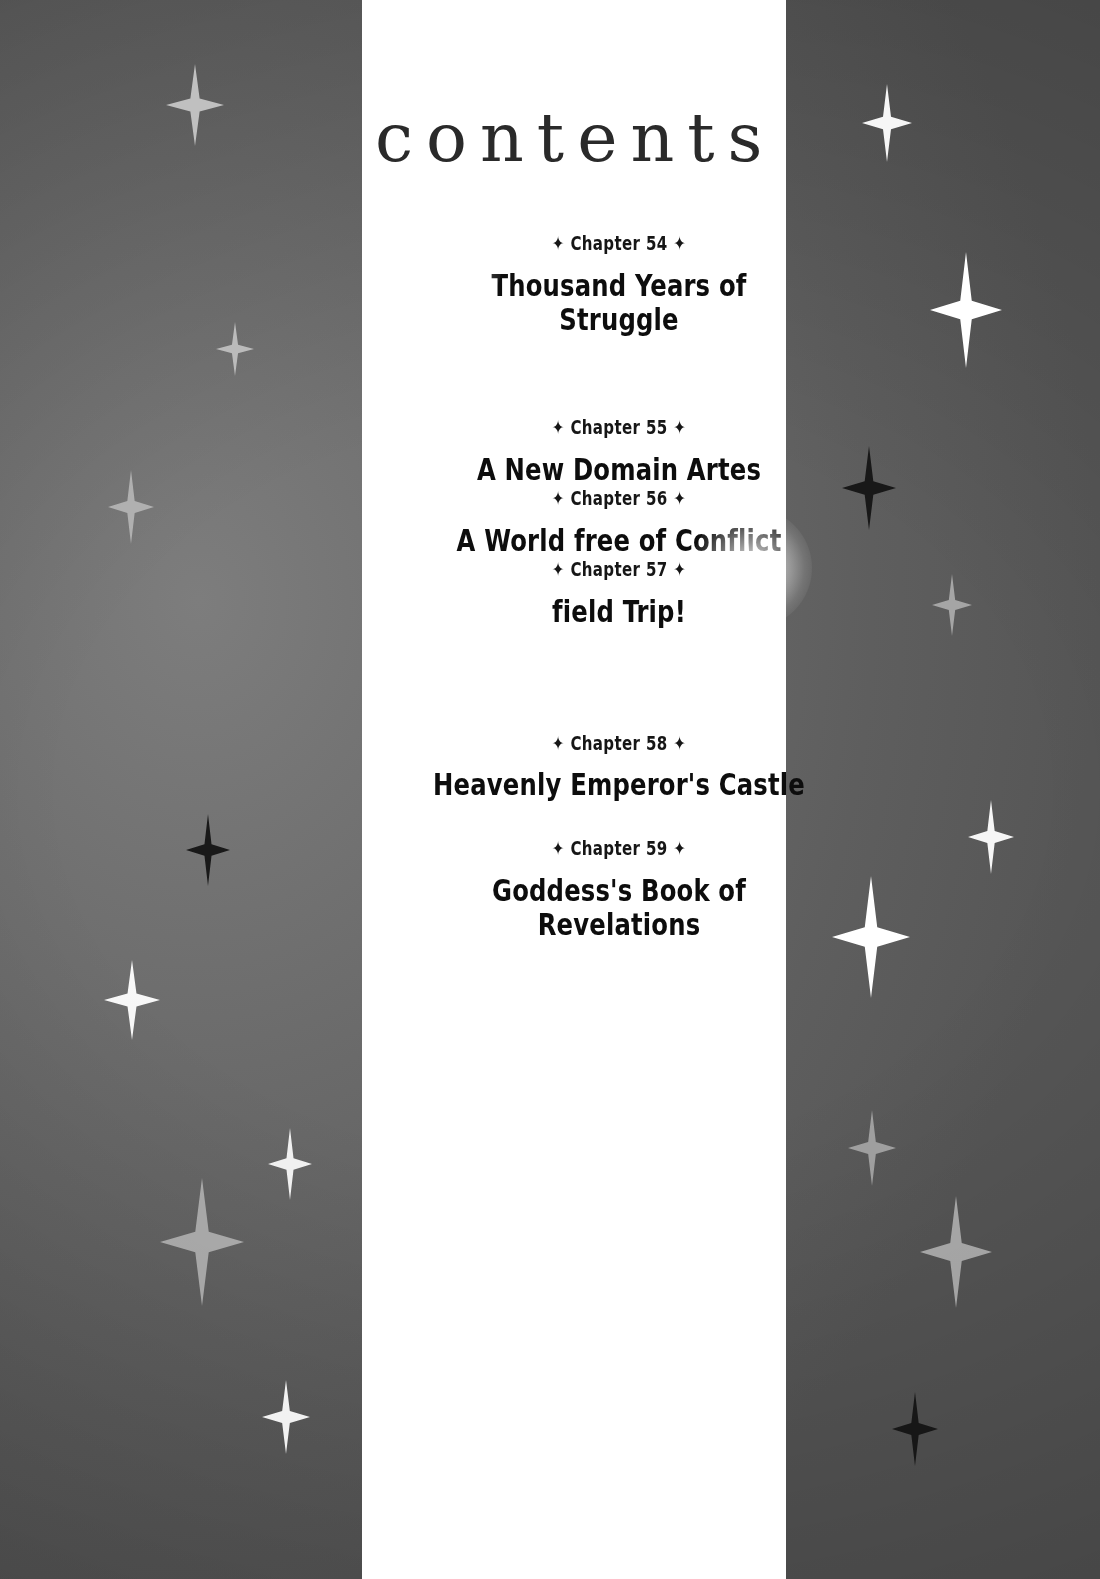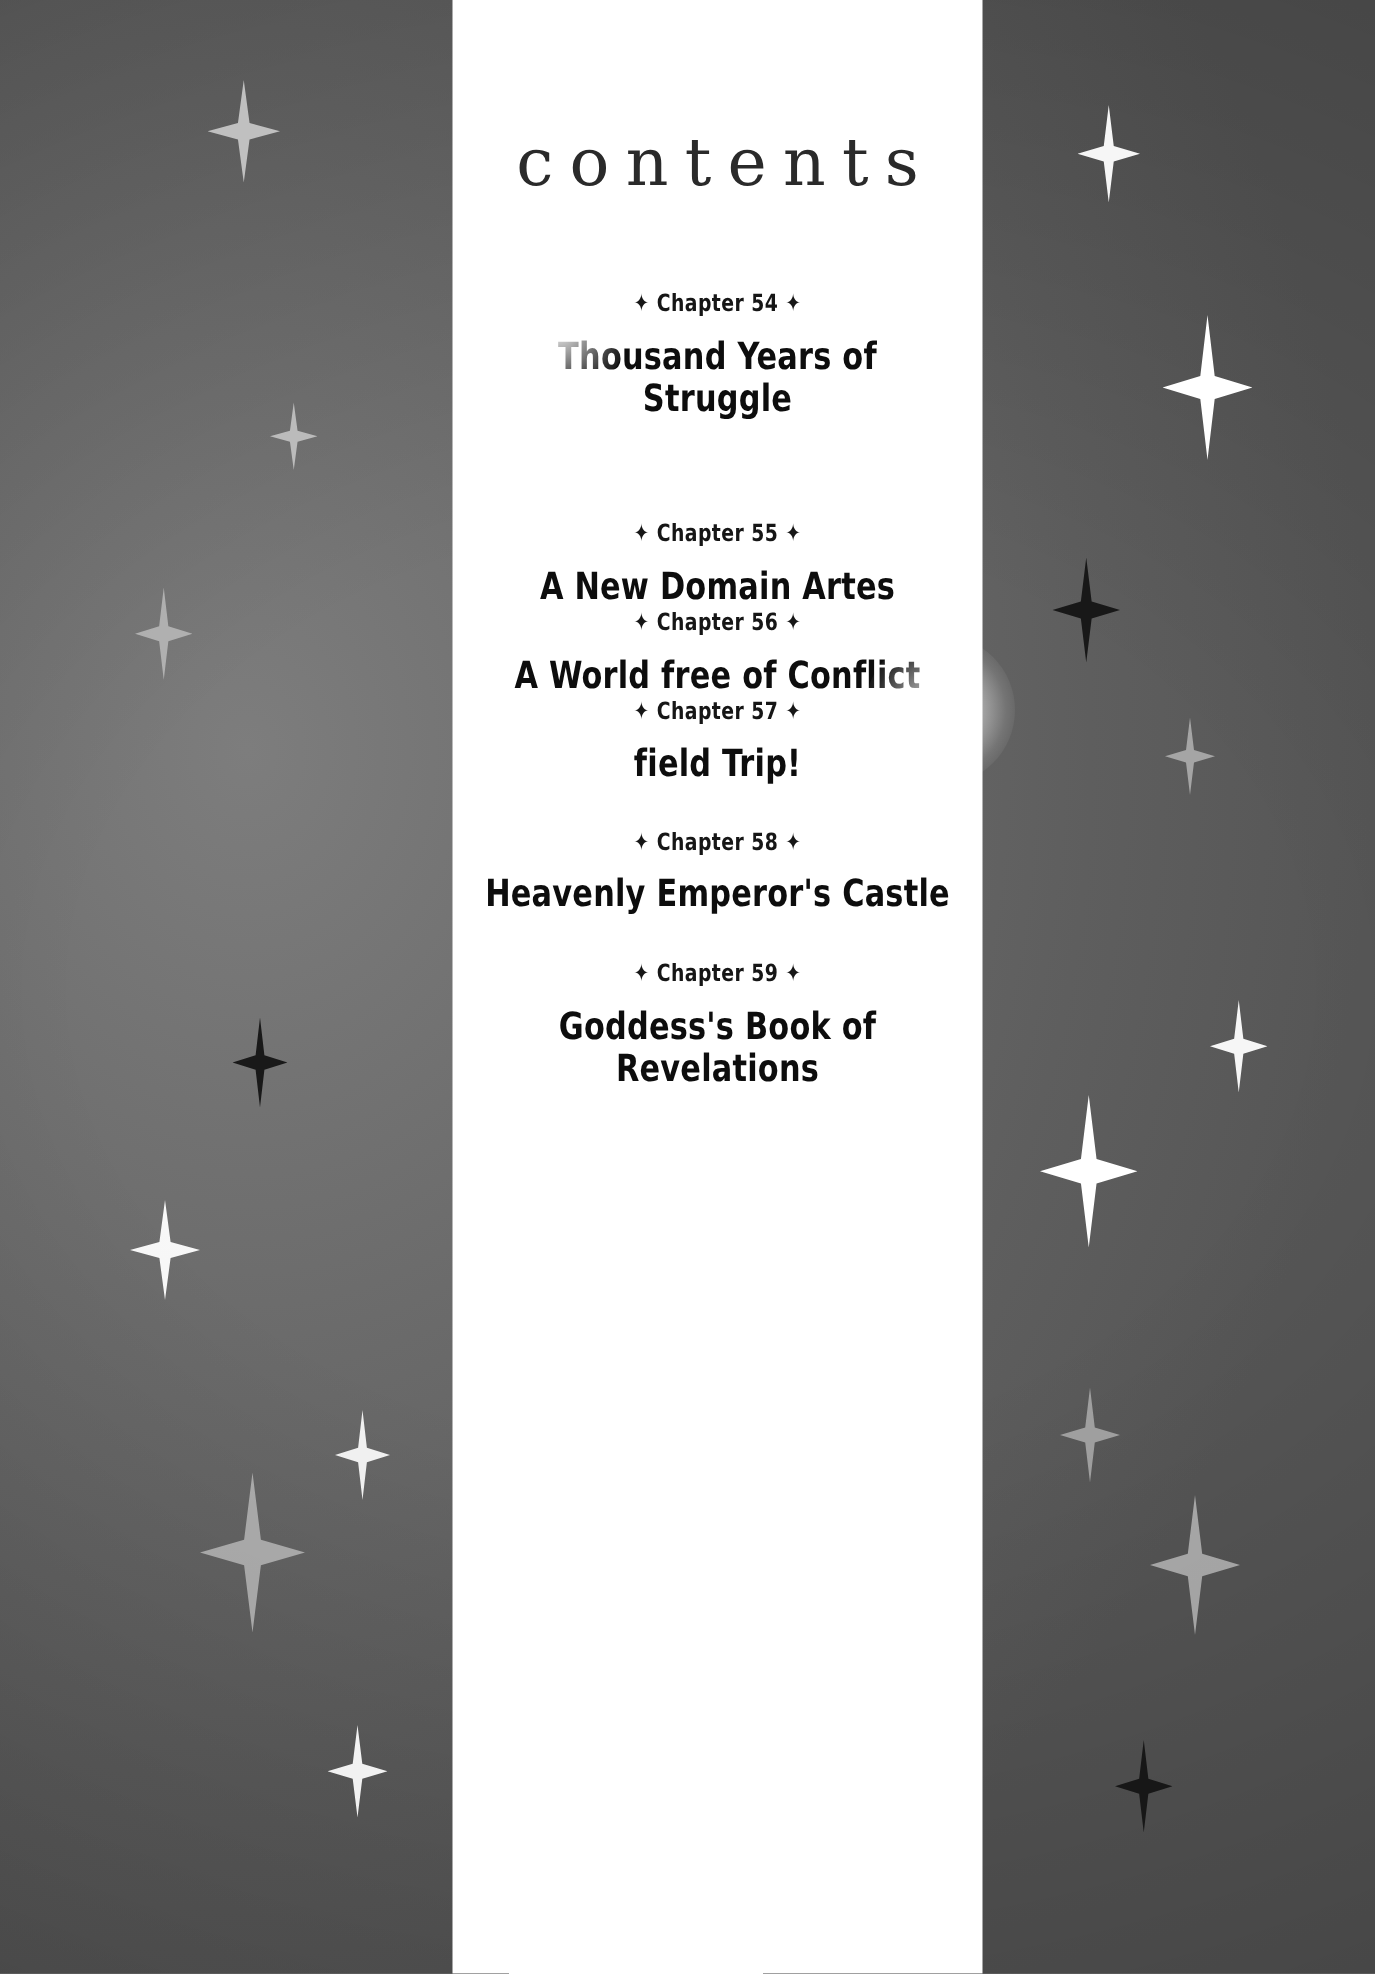--- a/index.html
+++ b/index.html
@@ -35,41 +35,42 @@
     height: 1579px;
     background: #ffffff;
     z-index: 3;
   }
 
   .panel-title {
     position: absolute;
     top: 104px;
     left: 0;
     width: 100%;
-    text-align: center;
+    text-align: left;
     font-family: "DejaVu Serif", serif;
-    font-size: 53px;
+    font-size: 68px;
     letter-spacing: 13px;
     color: #2a2a2a;
     font-weight: 400;
     text-indent: 13px;
     line-height: 1;
   }
 
   .toc {
     position: absolute;
     top: 232px;
     left: 0;
     width: 100%;
   }
 
   .toc-entry {
     width: 100%;
     text-align: center;
     color: #141414;
+    padding-left: 45px;
   }
   .chapter-num {
     font-family: "DejaVu Sans Condensed", "Liberation Sans Narrow", "Liberation Sans", sans-serif;
     font-size: 19px;
     font-weight: 700;
     letter-spacing: 0.4px;
     color: #161616;
     line-height: 1.2;
     transform: scaleX(0.88);
   }
@@ -141,21 +142,21 @@
       <div class="toc-entry" style="">
         <div class="chapter-num">✦ Chapter 55 ✦</div>
         <div class="chapter-title">A New Domain Artes</div>
       </div>
 
       <div class="toc-entry" style="">
         <div class="chapter-num">✦ Chapter 56 ✦</div>
         <div class="chapter-title">A World free of Conflict</div>
       </div>
 
-      <div class="toc-entry" style="margin-bottom:33px;">
+      <div class="toc-entry" style="margin-bottom:102px;">
         <div class="chapter-num">✦ Chapter 57 ✦</div>
         <div class="chapter-title">field Trip!</div>
       </div>
 
       <div class="toc-entry" style="margin-bottom:34px;">
         <div class="chapter-num">✦ Chapter 58 ✦</div>
         <div class="chapter-title">Heavenly Emperor's Castle</div>
       </div>
 
       <div class="toc-entry" style="margin-bottom:80px;">

